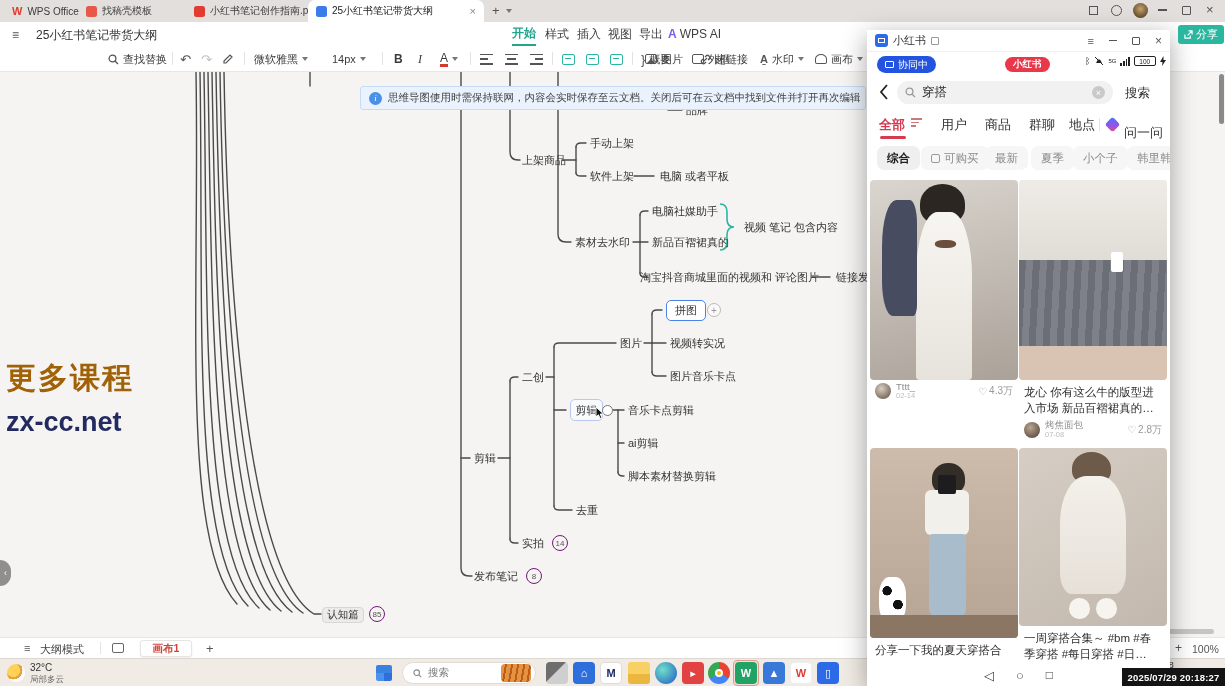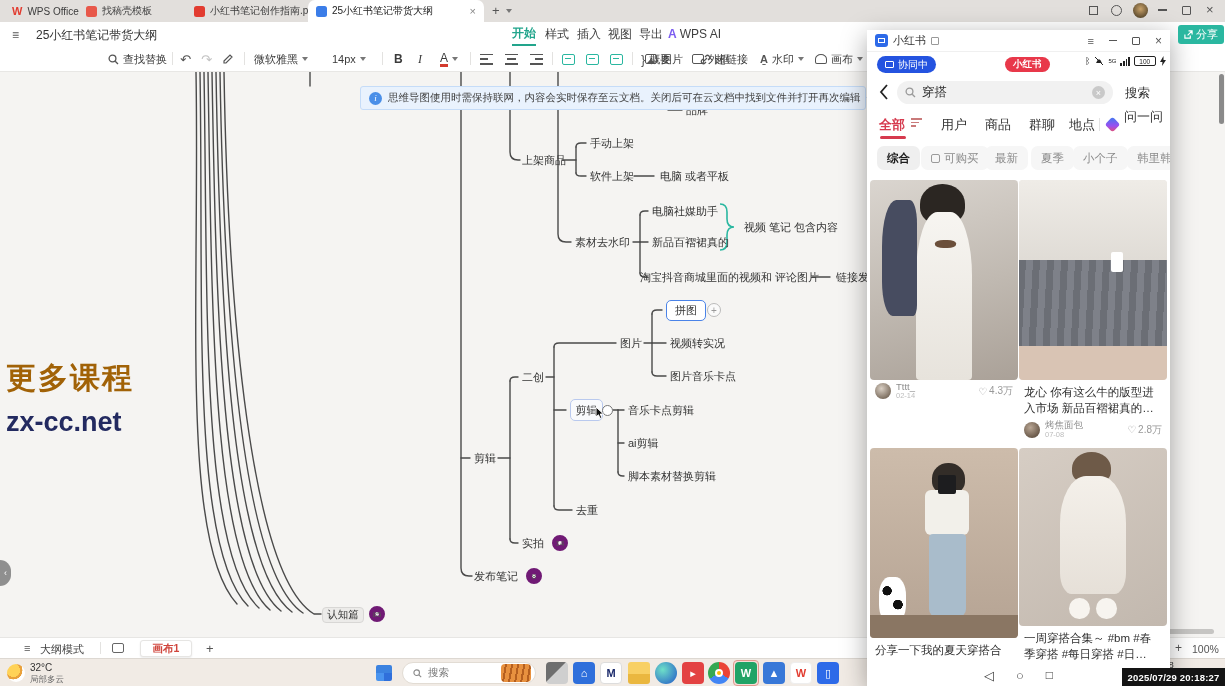--- a/index.html
+++ b/index.html
@@ -23,21 +23,21 @@
   .caret{width:0;height:0;border-left:3.5px solid transparent;border-right:3.5px solid transparent;border-top:4px solid #777;display:inline-block}
   .alignico{width:13px;height:11px;display:inline-flex;flex-direction:column;justify-content:space-between}
   .alignico i{height:1.6px;background:#555;display:block}
   .nodeico{width:13px;height:11px;border:1.4px solid #2ab7a0;border-radius:2px;position:relative}
   .nodeico:after{content:"";position:absolute;left:2px;top:3px;width:6px;height:1.5px;background:#2ab7a0}
   .boxico{width:12px;height:10px;border:1.3px solid #555;border-radius:2px;position:relative}
   
   #canvas{position:absolute;left:0;top:72px;width:1225px;height:565px;background:#f5f4f2;z-index:1}
   #mmsvg{position:absolute;left:0;top:0;z-index:2}
   .mm{position:absolute;transform:translateY(-50%);font-size:11px;color:#333;white-space:nowrap;z-index:6}
-  .mmbadge{position:absolute;width:16px;height:16px;border:6px solid #701a75;border-radius:50%;background:#f5f4f2;color:#555;font-size:8px;display:flex;align-items:center;justify-content:center;z-index:6}
+  .mmbadge{position:absolute;width:16px;height:16px;border:1px solid #701a75;border-radius:50%;background:#f5f4f2;color:#555;font-size:8px;display:flex;align-items:center;justify-content:center;z-index:6}
   #notice{position:absolute;left:360px;top:14px;width:506px;height:24px;background:#e9f2fd;border:1px solid #c5dcf8;border-radius:3px;display:flex;align-items:center;gap:6px;padding:0 8px;font-size:10.5px;color:#424242;z-index:10;white-space:nowrap}
   
   #statusbar{position:absolute;left:0;top:637px;width:1225px;height:21px;background:#fff;border-top:1px solid #e7e6e4;z-index:18}
   
   #taskbar{position:absolute;left:0;top:658px;width:1225px;height:28px;background:#f1ebe5;border-top:1px solid #ddd8d2;z-index:18}
   .tkico{position:absolute;top:3px;width:22px;height:22px;border-radius:4px;display:flex;align-items:center;justify-content:center;font-size:11px;font-weight:bold}
   
   #phone{position:absolute;left:867px;top:30px;width:303px;height:656px;background:#fff;box-shadow:0 6px 24px rgba(0,0,0,.35);z-index:50;overflow:hidden}
   .chip{position:absolute;top:0;height:24px;border-radius:7px;background:#f6f6f6;color:#8b8b8b;font-size:11.5px;display:flex;align-items:center;justify-content:center;padding:0 10px;gap:4px;white-space:nowrap}
   .ptab{position:absolute;top:0;height:26px;display:flex;align-items:center;font-size:13px;color:#333;white-space:nowrap}
@@ -461,21 +461,21 @@
       <span>商品</span>
     </div>
   <div class="ptab" style="left:162px;top:82px">
       <span>群聊</span>
     </div>
   <div class="ptab" style="left:202px;top:82px">
       <span>地点</span>
     </div>
   <span class="abs" style="left:232px;top:88px;width:1px;height:13px;background:#e3e3e3"></span>
   <span class="abs" style="left:240px;top:89px;width:11px;height:11px;background:linear-gradient(135deg,#3b7cf0,#9b4ff0 60%,#e8506a);transform:rotate(45deg);border-radius:3px"></span>
-  <div class="ptab" style="left:257px;top:74px">
+  <div class="ptab" style="left:257px;top:90px">
       <span>问一问</span>
     </div>
 
   <div class="abs" style="left:0;top:116px;width:303px;height:24px;overflow:hidden">
     <div class="chip" style="left:10px;background:#efefef;color:#1d1d1d;font-weight:bold">
         <span>综合</span>
       </div>
     <div class="chip" style="left:54px">
       <span style="width:9px;height:9px;border:1.2px solid #9a9a9a;border-radius:2px;display:inline-block"></span>
       <span>可购买</span>

